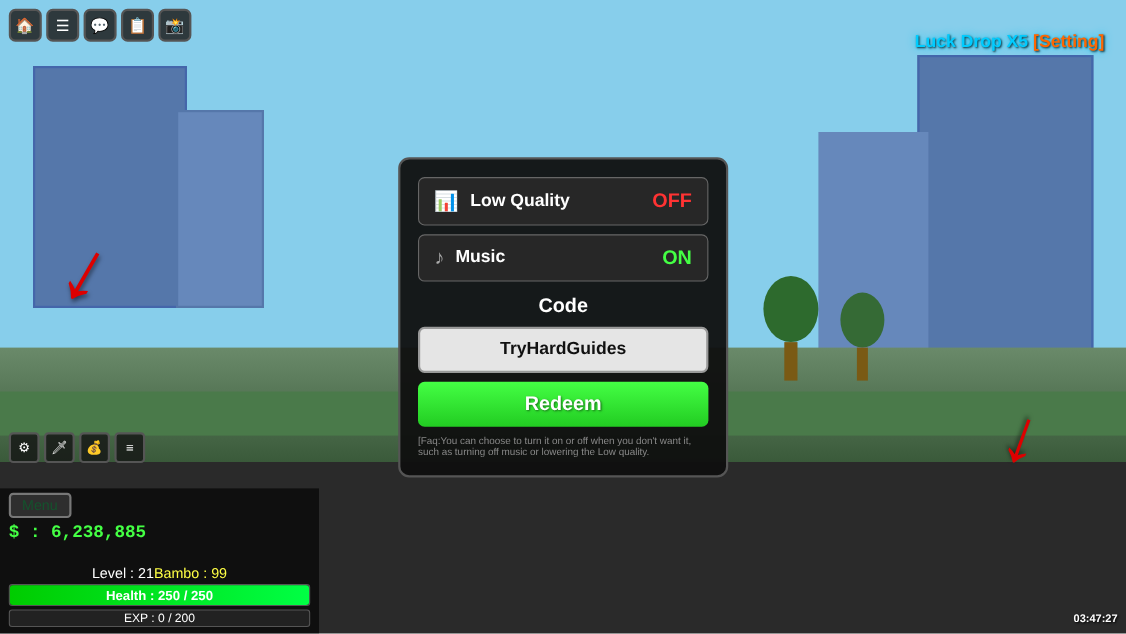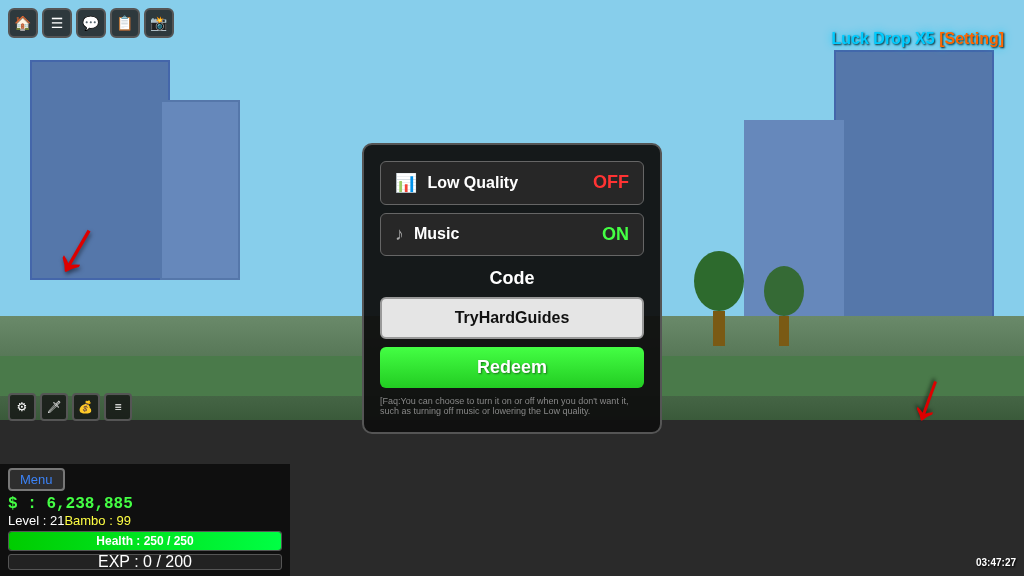--- a/index.html
+++ b/index.html
@@ -162,39 +162,40 @@
       position: absolute;
       bottom: 0;
       left: 0;
       width: 290px;
       background: rgba(10,10,10,0.85);
       padding: 4px 8px 6px 8px;
     }
     .menu-btn {
       background: rgba(50,50,50,0.9);
       border: 2px solid #777;
-      color: #3b82f6;
+      color: #14532d;
       padding: 2px 10px;
       font-size: 13px;
       cursor: pointer;
       border-radius: 4px;
       margin-bottom: 4px;
       display: inline-block;
     }
     .money-text {
       color: #44ff44;
       font-size: 16px;
       font-weight: bold;
       font-family: Liberation Mono, monospace;
     }
     .stat-row {
       display: flex;
-      justify-content: flex-start;
+      justify-content: center;
       color: white;
       font-size: 13px;
+      margin-top: 20px;
     }
     .stat-level { color: white; }
     .stat-bambo { color: #ffff44; }
     .health-bar-container {
       width: 100%;
       height: 20px;
       background: #333;
       border: 1px solid #555;
       border-radius: 3px;
       position: relative;
@@ -230,21 +231,21 @@
       border-radius: 3px;
       width: 0%;
     }
     .exp-bar-text {
       position: absolute;
       inset: 0;
       display: flex;
       align-items: center;
       justify-content: center;
       color: white;
-      font-size: 16px;
+      font-size: 11px;
     }
 
     
     .modal-overlay {
       position: absolute;
       inset: 0;
       display: flex;
       align-items: center;
       justify-content: center;
     }

